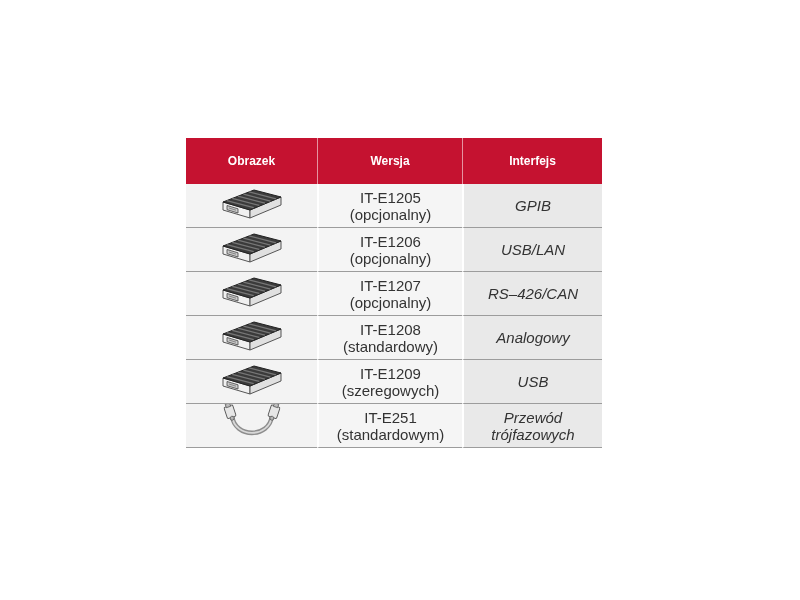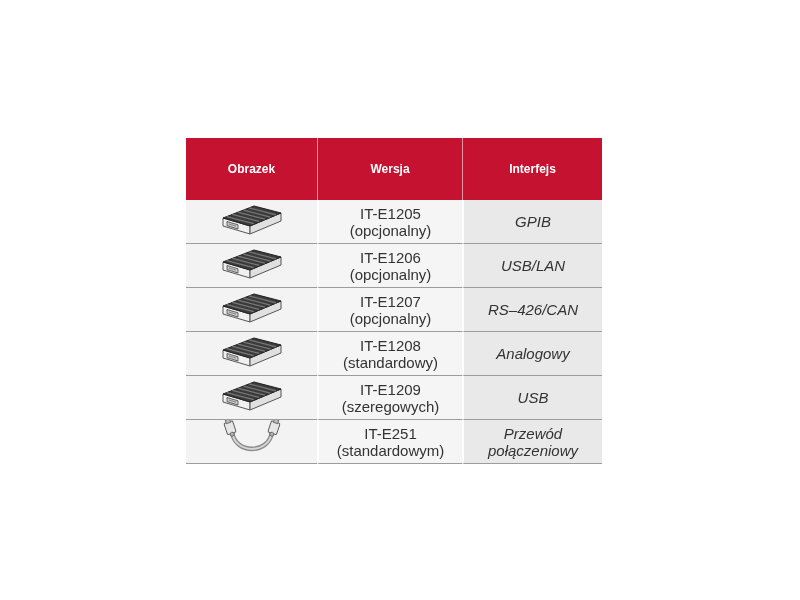--- a/index.html
+++ b/index.html
@@ -7,21 +7,21 @@
     position:relative;width:800px;height:600px;background:#ffffff;overflow:hidden;
     font-family:"Liberation Sans", sans-serif;
   }
   .accessory-table{
     position:absolute;left:186px;top:138px;width:416px;
     border-collapse:separate;border-spacing:0;table-layout:fixed;
   }
   .accessory-table th{
     height:30px;background:#c51230;color:#ffffff;
     font-size:12px;font-weight:bold;text-align:center;vertical-align:middle;
-    padding:16px;
+    padding:8px;
   }
   .accessory-table th + th{border-left:1px solid rgba(255,255,255,.55);}
   .accessory-table td{
     height:43px;padding:0;text-align:center;vertical-align:middle;
     font-size:15px;color:#333333;border-bottom:1px solid #9c9c9c;
   }
   .col-img{width:131px;}
   .col-ver{width:145px;}
   .col-int{width:140px;}
   td.c-img{background:#f3f3f3;}
@@ -178,20 +178,20 @@
                   <rect x="55" y="2" width="10" height="13" rx="1.5" fill="#e6e6e6" stroke="#555" stroke-width="1"></rect>
                   <rect x="57.5" y="-1" width="5" height="4" fill="#bdbdbd" stroke="#555" stroke-width="0.8"></rect>
                   <circle cx="60" cy="16" r="2.2" fill="#b5b5b5" stroke="#555" stroke-width="0.8"></circle>
                 </g>
               </svg></span>
       </td>
       <td class="c-ver">
         <span>IT-E251 (standardowym)</span>
       </td>
       <td class="c-int">
-        <span>Przewód połączeniowy</span>
+        <span>Przewód trójfazowych</span>
       </td>
     </tr>
       </tbody>
   </table>
 
 
 </div>
 
 </body></html>

